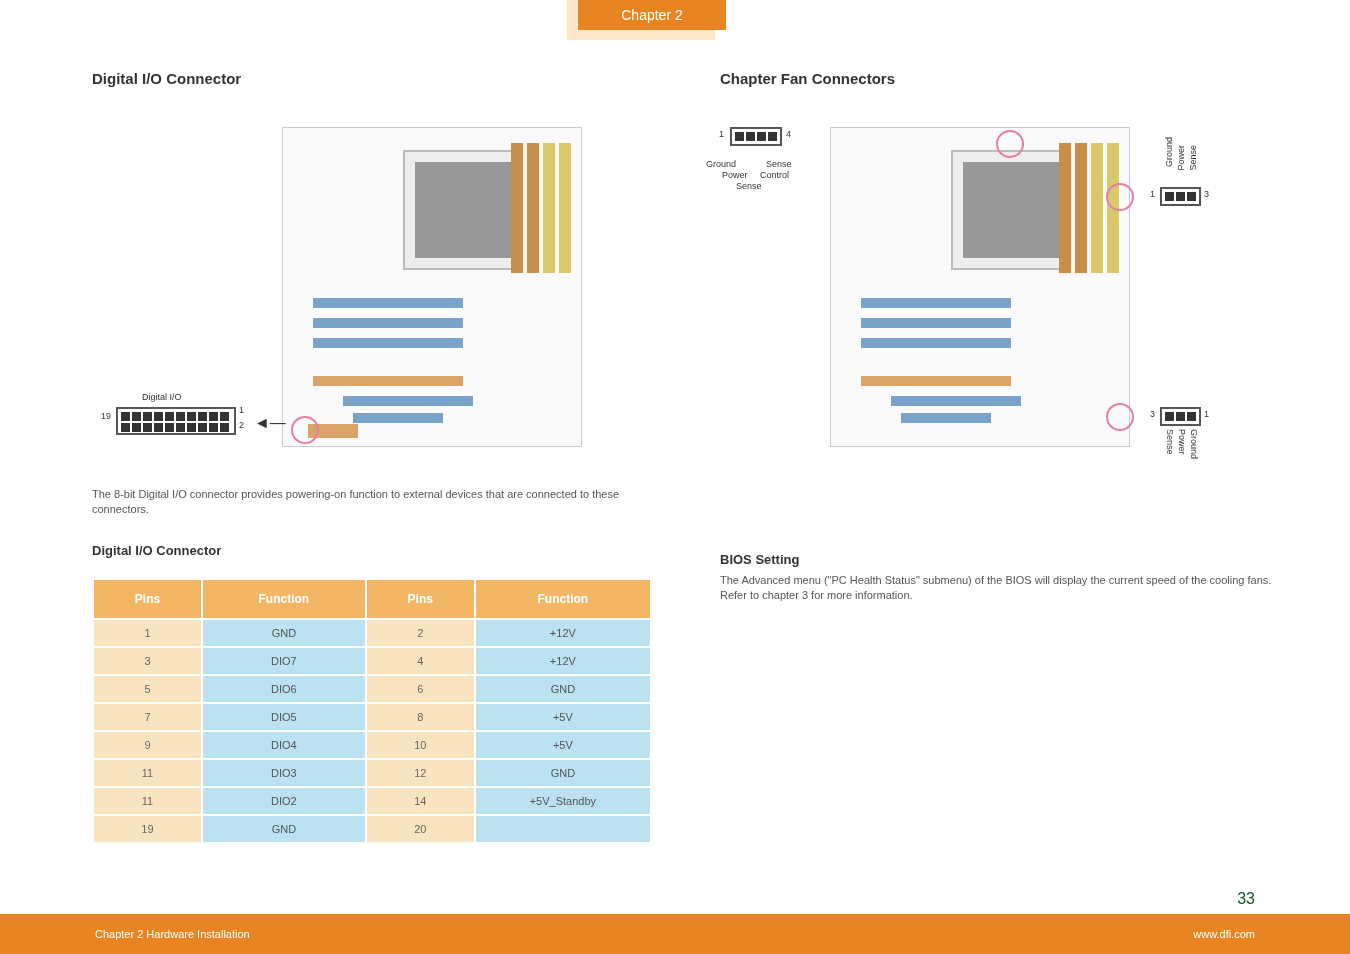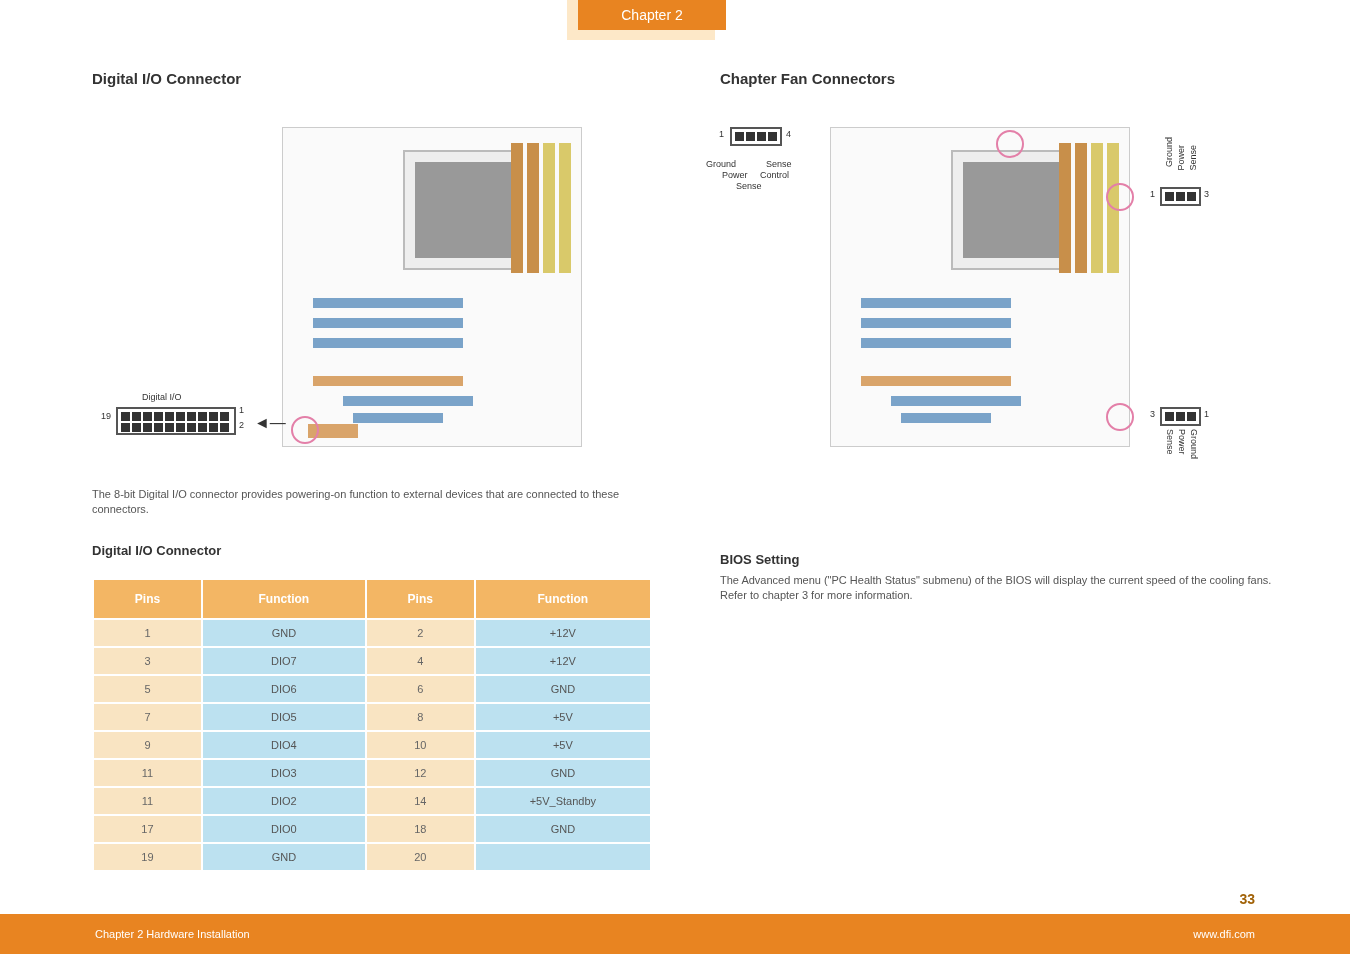--- a/index.html
+++ b/index.html
@@ -26,21 +26,21 @@
 .lbl-sm{position:absolute;font-size:9px;color:#333;line-height:1.2}
 .vert-txt{writing-mode:vertical-rl;transform:rotate(180deg)}
 .desc{font-size:11px;color:#555;line-height:1.4;margin-top:20px}
 .subhead{font-size:13px;color:#333;font-weight:700;margin-top:25px}
 .tbl{width:100%;margin-top:20px;border-collapse:separate;border-spacing:2px}
 .tbl th{background:#f3b664;color:#fff;font-size:12px;font-weight:700;padding:12px;text-align:center}
 .tbl td{font-size:11px;text-align:center;padding:7px}
 .tbl .hc{background:#f9e4c2;color:#666}
 .tbl .dc{background:#bce1f0}
 .footer{position:absolute;bottom:0;left:0;right:0;height:40px;background:#e88421;display:flex;align-items:center;padding:0 95px;color:#fff;font-size:11px;justify-content:space-between}
-.pgnum{position:absolute;bottom:40px;right:95px;font-size:14px;color:#a16207;font-weight:700;height:30px;line-height:30px}
+.pgnum{position:absolute;bottom:40px;right:95px;font-size:16px;color:#14532d;font-weight:400;height:30px;line-height:30px}
 </style>
 </head>
 <body>
 
 <div class="topbar">
  <div class="chapter-tab">Chapter 2</div>
 </div>
 
 <div class="page">
 
@@ -137,26 +137,20 @@
             <td class="hc">11</td>
             <td class="dc">DIO3</td>
             <td class="hc">12</td>
             <td class="dc">GND</td>
           </tr>
           <tr>
             <td class="hc">11</td>
             <td class="dc">DIO2</td>
             <td class="hc">14</td>
             <td class="dc">+5V_Standby</td>
-          </tr>
-          <tr>
-            <td class="hc">17</td>
-            <td class="dc">DIO0</td>
-            <td class="hc">18</td>
-            <td class="dc">GND</td>
           </tr>
           <tr>
             <td class="hc">19</td>
             <td class="dc">GND</td>
             <td class="hc">20</td>
             <td class="dc"></td>
           </tr>
         </tbody>
   </table>
  </div>

